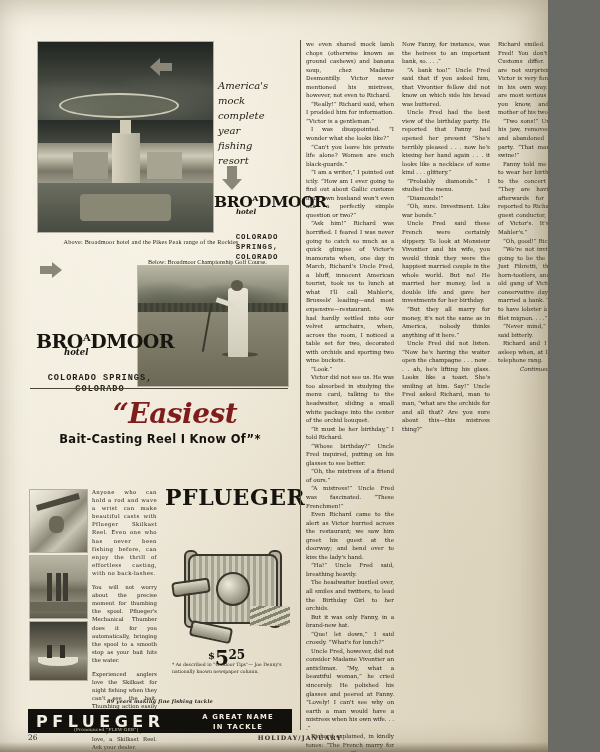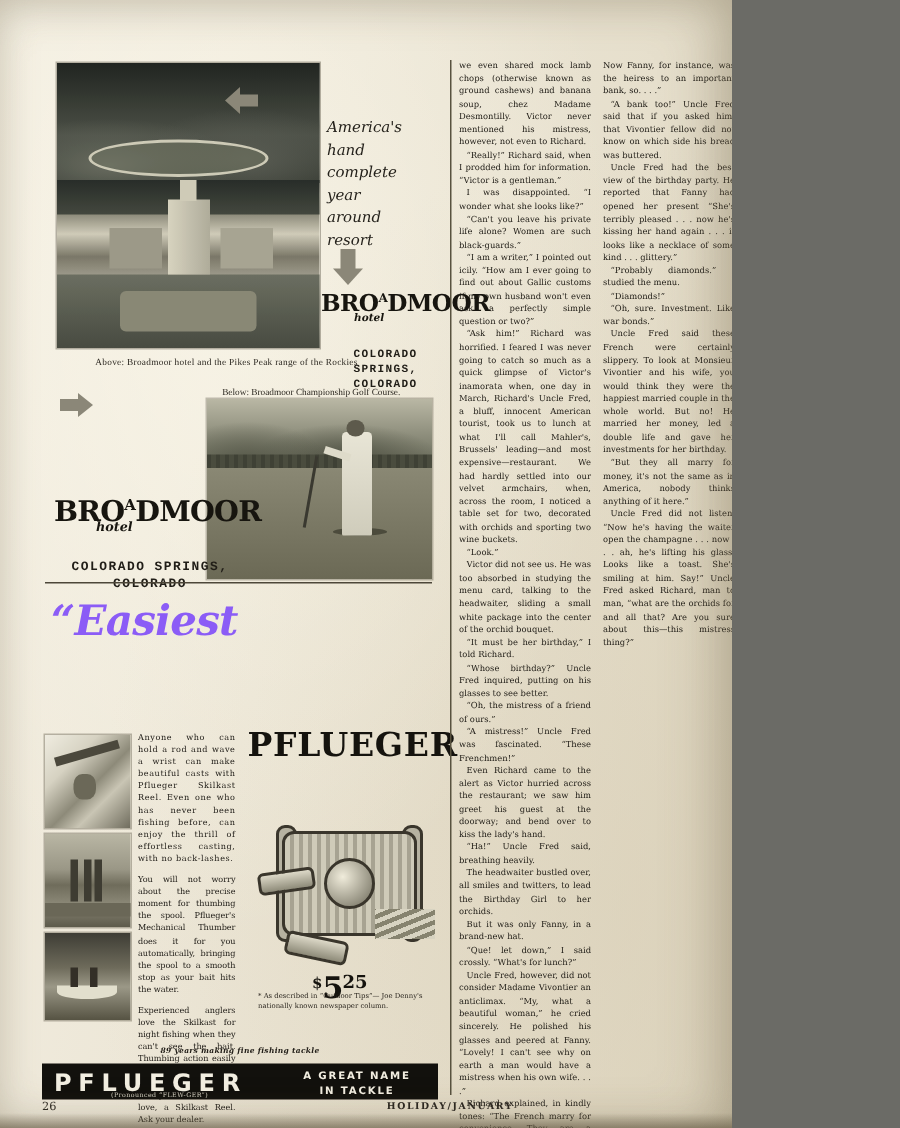--- a/index.html
+++ b/index.html
@@ -1,17 +1,17 @@
 <!DOCTYPE html>
 <html><head>
 <meta charset="utf-8">
 <style>
   html,body{margin:0;padding:0;background:#6b6b66;}
   #page{
-    position:relative;width:488px;height:752px;overflow:hidden;
+    position:relative;width:548px;height:752px;overflow:hidden;
     background:#efeade;
     font-family:"Liberation Serif",serif;
     color:#1e1b17;
   }
   
   #paper-tone{
     position:absolute;inset:0;
     background:
       radial-gradient(ellipse at 30% 25%, rgba(255,252,240,.55), rgba(255,252,240,0) 55%),
       radial-gradient(ellipse at 85% 80%, rgba(214,203,178,.45), rgba(214,203,178,0) 60%),
@@ -185,23 +185,23 @@
     font-family:"DejaVu Serif",serif;font-weight:bold;
   }
   #broadmoor-2 .bm-a{font-size:10px;}
   #broadmoor-2 .bm-sub{font-size:8.5px;margin-left:28px;margin-top:-4px;}
   #broadmoor-2 .bm-city{font-size:8.6px;letter-spacing:1px;line-height:11px;}
 
   #ad-divider{left:30px;top:388px;width:258px;height:1px;background:#4d4739;}
 
   
   #easiest{
-    left:34px;top:398px;width:260px;
+    left:45px;top:398px;width:260px;text-align:center;
     font-family:"DejaVu Serif",serif;font-style:italic;font-weight:bold;
-    font-size:28px;line-height:32px;color:#8b5cf6;letter-spacing:-.5px;
+    font-size:28px;line-height:32px;color:#7f1d1d;letter-spacing:-.5px;
   }
   #baitcasting{
     left:30px;top:432px;width:260px;text-align:center;
     font-family:"DejaVu Sans",sans-serif;font-weight:bold;
     font-size:11.5px;letter-spacing:.3px;color:#15130e;
   }
 
   .thumb{position:absolute;left:30px;width:57px;box-shadow:0 0 0 1px rgba(70,62,45,.35);}
   #thumb1{top:490px;height:62px;
     background:linear-gradient(135deg,#efece0 0%,#d6d2c2 30%,#8d8a79 55%,#c9c5b4 70%,#6f6c5d 100%);}
@@ -362,24 +362,24 @@
       <div class="grass"></div>
     </div>
 
     <div class="arrow-left lay">
       <div class="shaft"></div>
         <div class="head"></div>
     </div>
 
     <div id="slogan" class="lay">
       <div>America's</div>
-      <div>hand</div>
+      <div>mock</div>
       <div>complete</div>
       <div>year</div>
-      <div>around</div>
+      <div>fishing</div>
       <div>resort</div>
     </div>
 
     <div class="arrow-down lay">
       <div class="shaft"></div>
         <div class="head"></div>
     </div>
 
     <div id="broadmoor-1" class="lay bm-logo">
       <div class="bm-word"><span>BRO</span><span class="bm-a">A</span><span>DMOOR</span></div>
@@ -415,20 +415,21 @@
       <span class="bm-sub">hotel</span>
       <div class="bm-city">
         <div>COLORADO SPRINGS,</div>
         <div>COLORADO</div>
       </div>
     </div>
 
     <div id="ad-divider" class="lay"></div>
 
     <div id="easiest" class="lay">“Easiest</div>
+    <div id="baitcasting" class="lay">Bait-Casting Reel I Know Of”*</div>
 
     <div id="thumb1" class="thumb">
       <div class="rod"></div>
         <div class="reel"></div>
     </div>
     <div id="thumb2" class="thumb">
       <div class="dock"></div>
         <div class="fig f1"></div>
         <div class="fig f2"></div>
         <div class="fig f3"></div>

